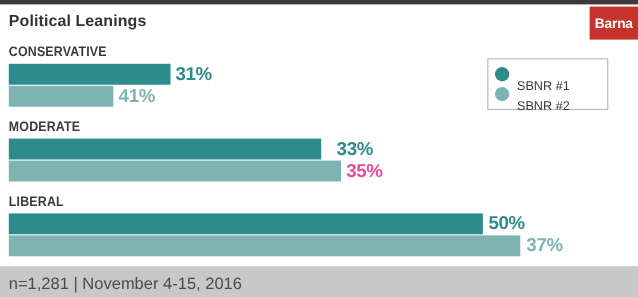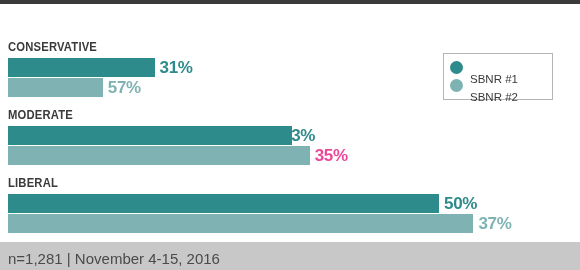--- a/index.html
+++ b/index.html
@@ -124,50 +124,54 @@
     white-space: nowrap;
   }
 </style>
 </head>
 <body>
 
 <div id="chart-root">
 
   <div class="top-rule"></div>
 
+  <div class="brand">
+    <span class="brand-text">Barna</span>
+  </div>
 
+  <div class="title">Political Leanings</div>
 
   <div class="legend">
     <div class="legend-row">
       <span class="legend-dot" style="background:#2e8b8b;"></span>
       <span class="legend-label">SBNR #1</span>
     </div>
     <div class="legend-row">
       <span class="legend-dot" style="background:#7fb3b3;"></span>
       <span class="legend-label">SBNR #2</span>
     </div>
   </div>
 
   <div class="group" style="top:40px;">
     <div class="cat-label">CONSERVATIVE</div>
     <div class="bar-row" style="top:18px;">
       <div class="bar" style="background: rgb(46, 139, 139); width: 146.54px;"></div>
       <div class="bar-value" style="color: rgb(46, 139, 139); left: 151.54px;">31%</div>
     </div>
     <div class="bar-row" style="top:38px;">
       <div class="bar" style="background: rgb(127, 179, 179); width: 94.82px;"></div>
-      <div class="bar-value" style="color: rgb(127, 179, 179); left: 99.82px;">57%</div>
+      <div class="bar-value" style="color: rgb(127, 179, 179); left: 99.82px;">41%</div>
     </div>
   </div>
 
   <div class="group" style="top:108px;">
     <div class="cat-label">MODERATE</div>
     <div class="bar-row" style="top:18px;">
       <div class="bar" style="background: rgb(46, 139, 139); width: 284.46px;"></div>
-      <div class="bar-value" style="color: rgb(46, 139, 139); left: 274px;">33%</div>
+      <div class="bar-value" style="color: rgb(46, 139, 139); left: 298px;">33%</div>
     </div>
     <div class="bar-row" style="top:38px;">
       <div class="bar" style="background: rgb(127, 179, 179); width: 301.7px;"></div>
       <div class="bar-value" style="color: #ec4899; left: 306.7px;">35%</div>
     </div>
   </div>
 
   <div class="group" style="top:176px;">
     <div class="cat-label">LIBERAL</div>
     <div class="bar-row" style="top:18px;">

